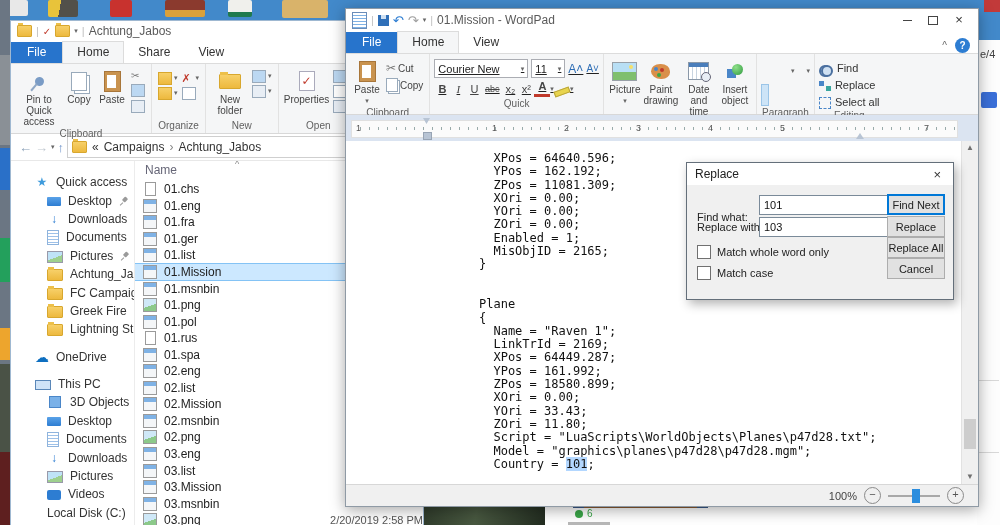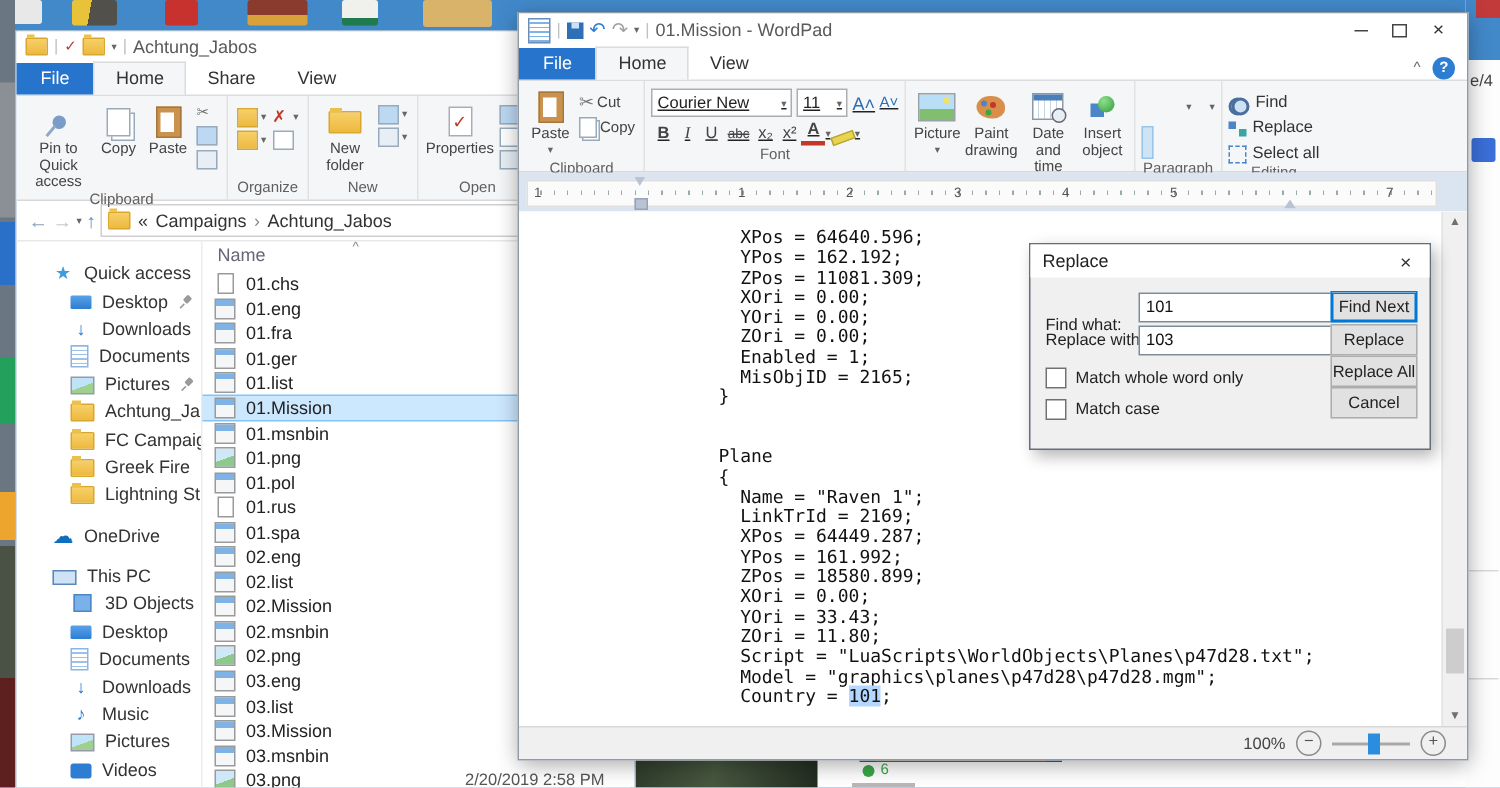--- a/index.html
+++ b/index.html
@@ -88,21 +88,21 @@
   .sico.video{height:10px;margin-top:2px;background:#2d7dd2;border-radius:2px;}
   #exp-filelist{flex:1;padding-top:2px;position:relative;overflow:hidden;}
   #name-header{font-size:12px;color:#667;padding-left:10px;height:18px;position:relative;}
   #sort-caret{position:absolute;left:100px;top:-4px;font-size:9px;color:#888;}
   .file-row{display:flex;align-items:center;height:16.55px;padding-left:8px;font-size:12px;color:#222;white-space:nowrap;}
   .file-row.selected{background:#cce8ff;outline:1px solid #84c3f5;}
   .fico{width:12px;height:12px;flex:none;position:relative;margin-right:7px;border:1px solid #9a9a9a;background:#fff;}
   .fico.page{width:9px;margin-left:2px;margin-right:8px;}
   .fico.app{background:linear-gradient(#7fb2e5 0 4px,#f4f6f8 4px);}
   .fico.img{background:linear-gradient(160deg,#cfe8f7 55%,#8cc98a 55%);}
-  .file-date{margin-left:auto;padding-right:20px;font-size:11px;color:#555;}
+  .file-date{margin-left:auto;padding-right:0;font-size:11px;color:#555;}
 
   
   #wordpad{left:345px;top:8px;width:632px;height:497px;z-index:2;border:1px solid #8f9aa5;box-shadow:0 3px 14px rgba(0,0,0,.35);}
   #wordpad .titlebar{height:22px;}
   .wp-ico{width:13px;height:15px;background:repeating-linear-gradient(#fff 0 2px,#7fb2e5 2px 3px);border:1px solid #6a8cb8;flex:none;}
   .save-ico{width:11px;height:11px;background:#2f6fb8;position:relative;}
   .save-ico::after{content:"";position:absolute;left:3px;top:0;width:5px;height:4px;background:#cfe0f2;}
   .undo-ico::before{content:"↶";color:#2d7dd2;font-size:13px;}
   .redo-ico::before{content:"↷";color:#a0a0a0;font-size:13px;}
   .help-circ{width:15px;height:15px;border-radius:50%;background:#2d7dd2;color:#fff;font-size:10px;display:flex;align-items:center;justify-content:center;font-weight:bold;}
@@ -439,25 +439,20 @@
           <span>Documents</span>
 
         </div>
 
         <div class="side-item child">
           <span class="sico download"></span>
           <span>Downloads</span>
 
         </div>
 
-        <div class="side-item child">
-          <span class="sico music"></span>
-          <span>Music</span>
-
-        </div>
 
         <div class="side-item child">
           <span class="sico picture"></span>
           <span>Pictures</span>
 
         </div>
 
         <div class="side-item child">
           <span class="sico video"></span>
           <span>Videos</span>
@@ -685,21 +680,21 @@
           <span class="fmt u">U</span>
           <span class="fmt strike">abc</span>
           <span class="fmt">x₂</span>
           <span class="fmt">x²</span>
           <span class="fmt b colA">A</span>
           <span class="darr">▾</span>
           <span class="hl-pen"></span>
           <span class="darr">▾</span>
         </div>
       </div>
-      <span class="rgroup-label">Font</span>
+      <span class="rgroup-label">Quick</span>
     </div>
     <div class="rgroup">
       <div class="rgroup-items">
         <div class="bigbtn" style="width:34px;">
           <span class="glyph">
               <span class="pic-ico"></span>
             </span>
           <span>Picture</span>
             <span class="darr">▾</span>
         </div>

